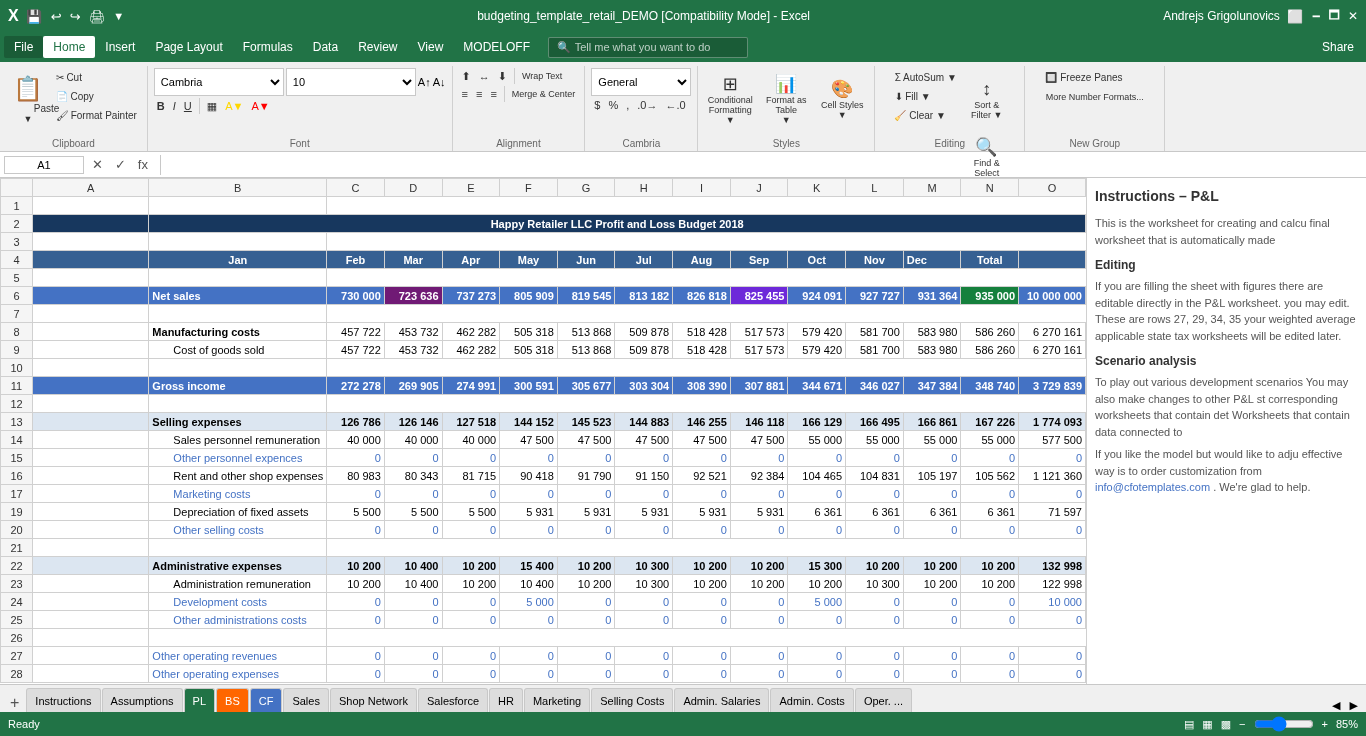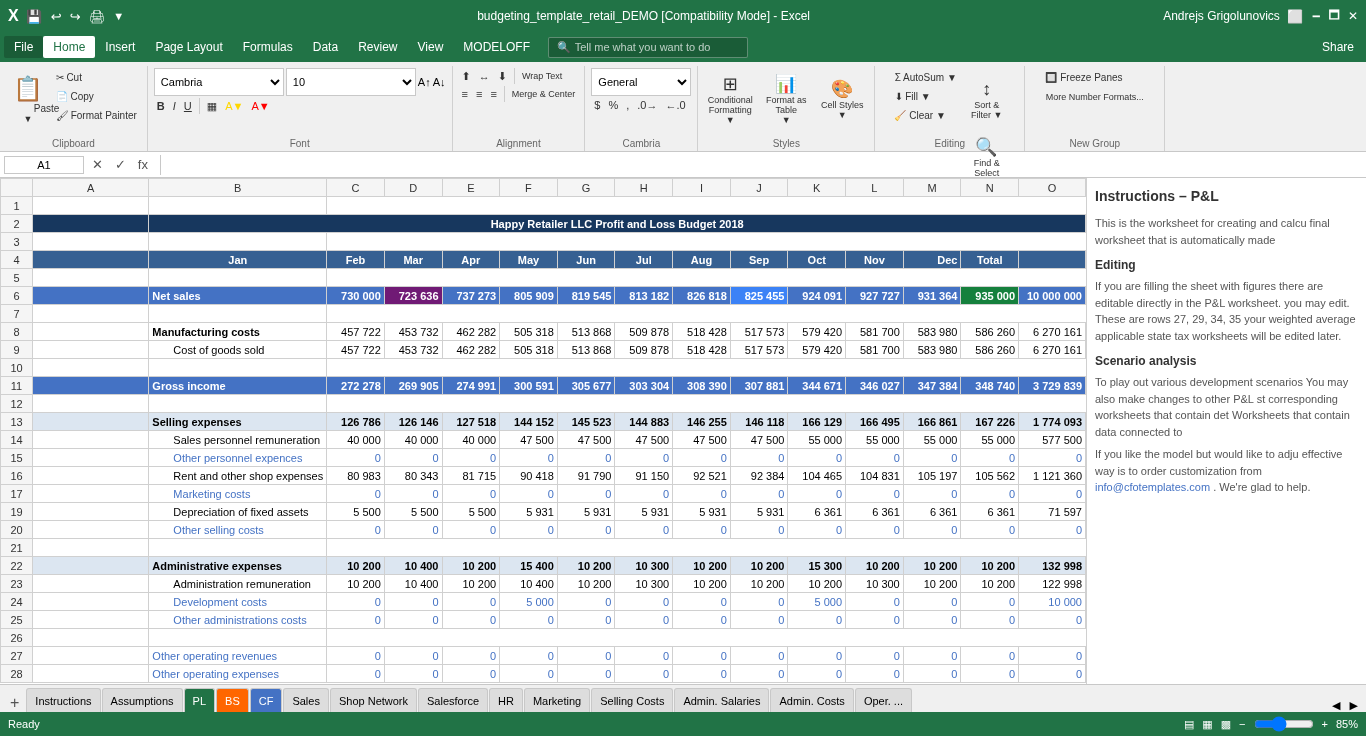--- a/index.html
+++ b/index.html
@@ -529,41 +529,41 @@
             <td style="background: rgb(54, 96, 146); color: white; font-weight: bold; text-align: center;">Feb</td>
             <td style="background: rgb(54, 96, 146); color: white; font-weight: bold; text-align: center;">Mar</td>
             <td style="background: rgb(54, 96, 146); color: white; font-weight: bold; text-align: center;">Apr</td>
             <td style="background: rgb(54, 96, 146); color: white; font-weight: bold; text-align: center;">May</td>
             <td style="background: rgb(54, 96, 146); color: white; font-weight: bold; text-align: center;">Jun</td>
             <td style="background: rgb(54, 96, 146); color: white; font-weight: bold; text-align: center;">Jul</td>
             <td style="background: rgb(54, 96, 146); color: white; font-weight: bold; text-align: center;">Aug</td>
             <td style="background: rgb(54, 96, 146); color: white; font-weight: bold; text-align: center;">Sep</td>
             <td style="background: rgb(54, 96, 146); color: white; font-weight: bold; text-align: center;">Oct</td>
             <td style="background: rgb(54, 96, 146); color: white; font-weight: bold; text-align: center;">Nov</td>
-            <td style="background: rgb(54, 96, 146); color: white; font-weight: bold; text-align: right;">Dec</td>
+            <td style="background: rgb(54, 96, 146); color: white; font-weight: bold; text-align: left;">Dec</td>
             <td style="background: rgb(54, 96, 146); color: white; font-weight: bold; text-align: center;">Total</td>
             <td style="background: rgb(54, 96, 146);"></td>
           </tr>
           <tr>
             <td class="row-num">5</td>
             <td></td>
             <td></td>
           </tr>
           <tr>
             <td class="row-num">6</td>
             <td style="background: rgb(68, 114, 196); color: white; font-weight: bold;"></td>
             <td style="background: rgb(68, 114, 196); color: white; font-weight: bold;">Net sales</td>
             <td style="background: rgb(68, 114, 196); color: white; font-weight: bold; text-align: right;">730 000</td>
             <td style="background: #701a75; color: white; font-weight: bold; text-align: right;">723 636</td>
             <td style="background: rgb(68, 114, 196); color: white; font-weight: bold; text-align: right;">737 273</td>
             <td style="background: rgb(68, 114, 196); color: white; font-weight: bold; text-align: right;">805 909</td>
             <td style="background: rgb(68, 114, 196); color: white; font-weight: bold; text-align: right;">819 545</td>
             <td style="background: rgb(68, 114, 196); color: white; font-weight: bold; text-align: right;">813 182</td>
             <td style="background: rgb(68, 114, 196); color: white; font-weight: bold; text-align: right;">826 818</td>
-            <td style="background: #3b82f6; color: white; font-weight: bold; text-align: right;">825 455</td>
+            <td style="background: #6d28d9; color: white; font-weight: bold; text-align: right;">825 455</td>
             <td style="background: rgb(68, 114, 196); color: white; font-weight: bold; text-align: right;">924 091</td>
             <td style="background: rgb(68, 114, 196); color: white; font-weight: bold; text-align: right;">927 727</td>
             <td style="background: rgb(68, 114, 196); color: white; font-weight: bold; text-align: right;">931 364</td>
             <td style="background: #15803d; color: white; font-weight: bold; text-align: right;">935 000</td>
             <td style="background: rgb(68, 114, 196); color: white; font-weight: bold; text-align: right;">10 000 000</td>
           </tr>
           <tr>
             <td class="row-num">7</td>
             <td></td>
             <td></td>

